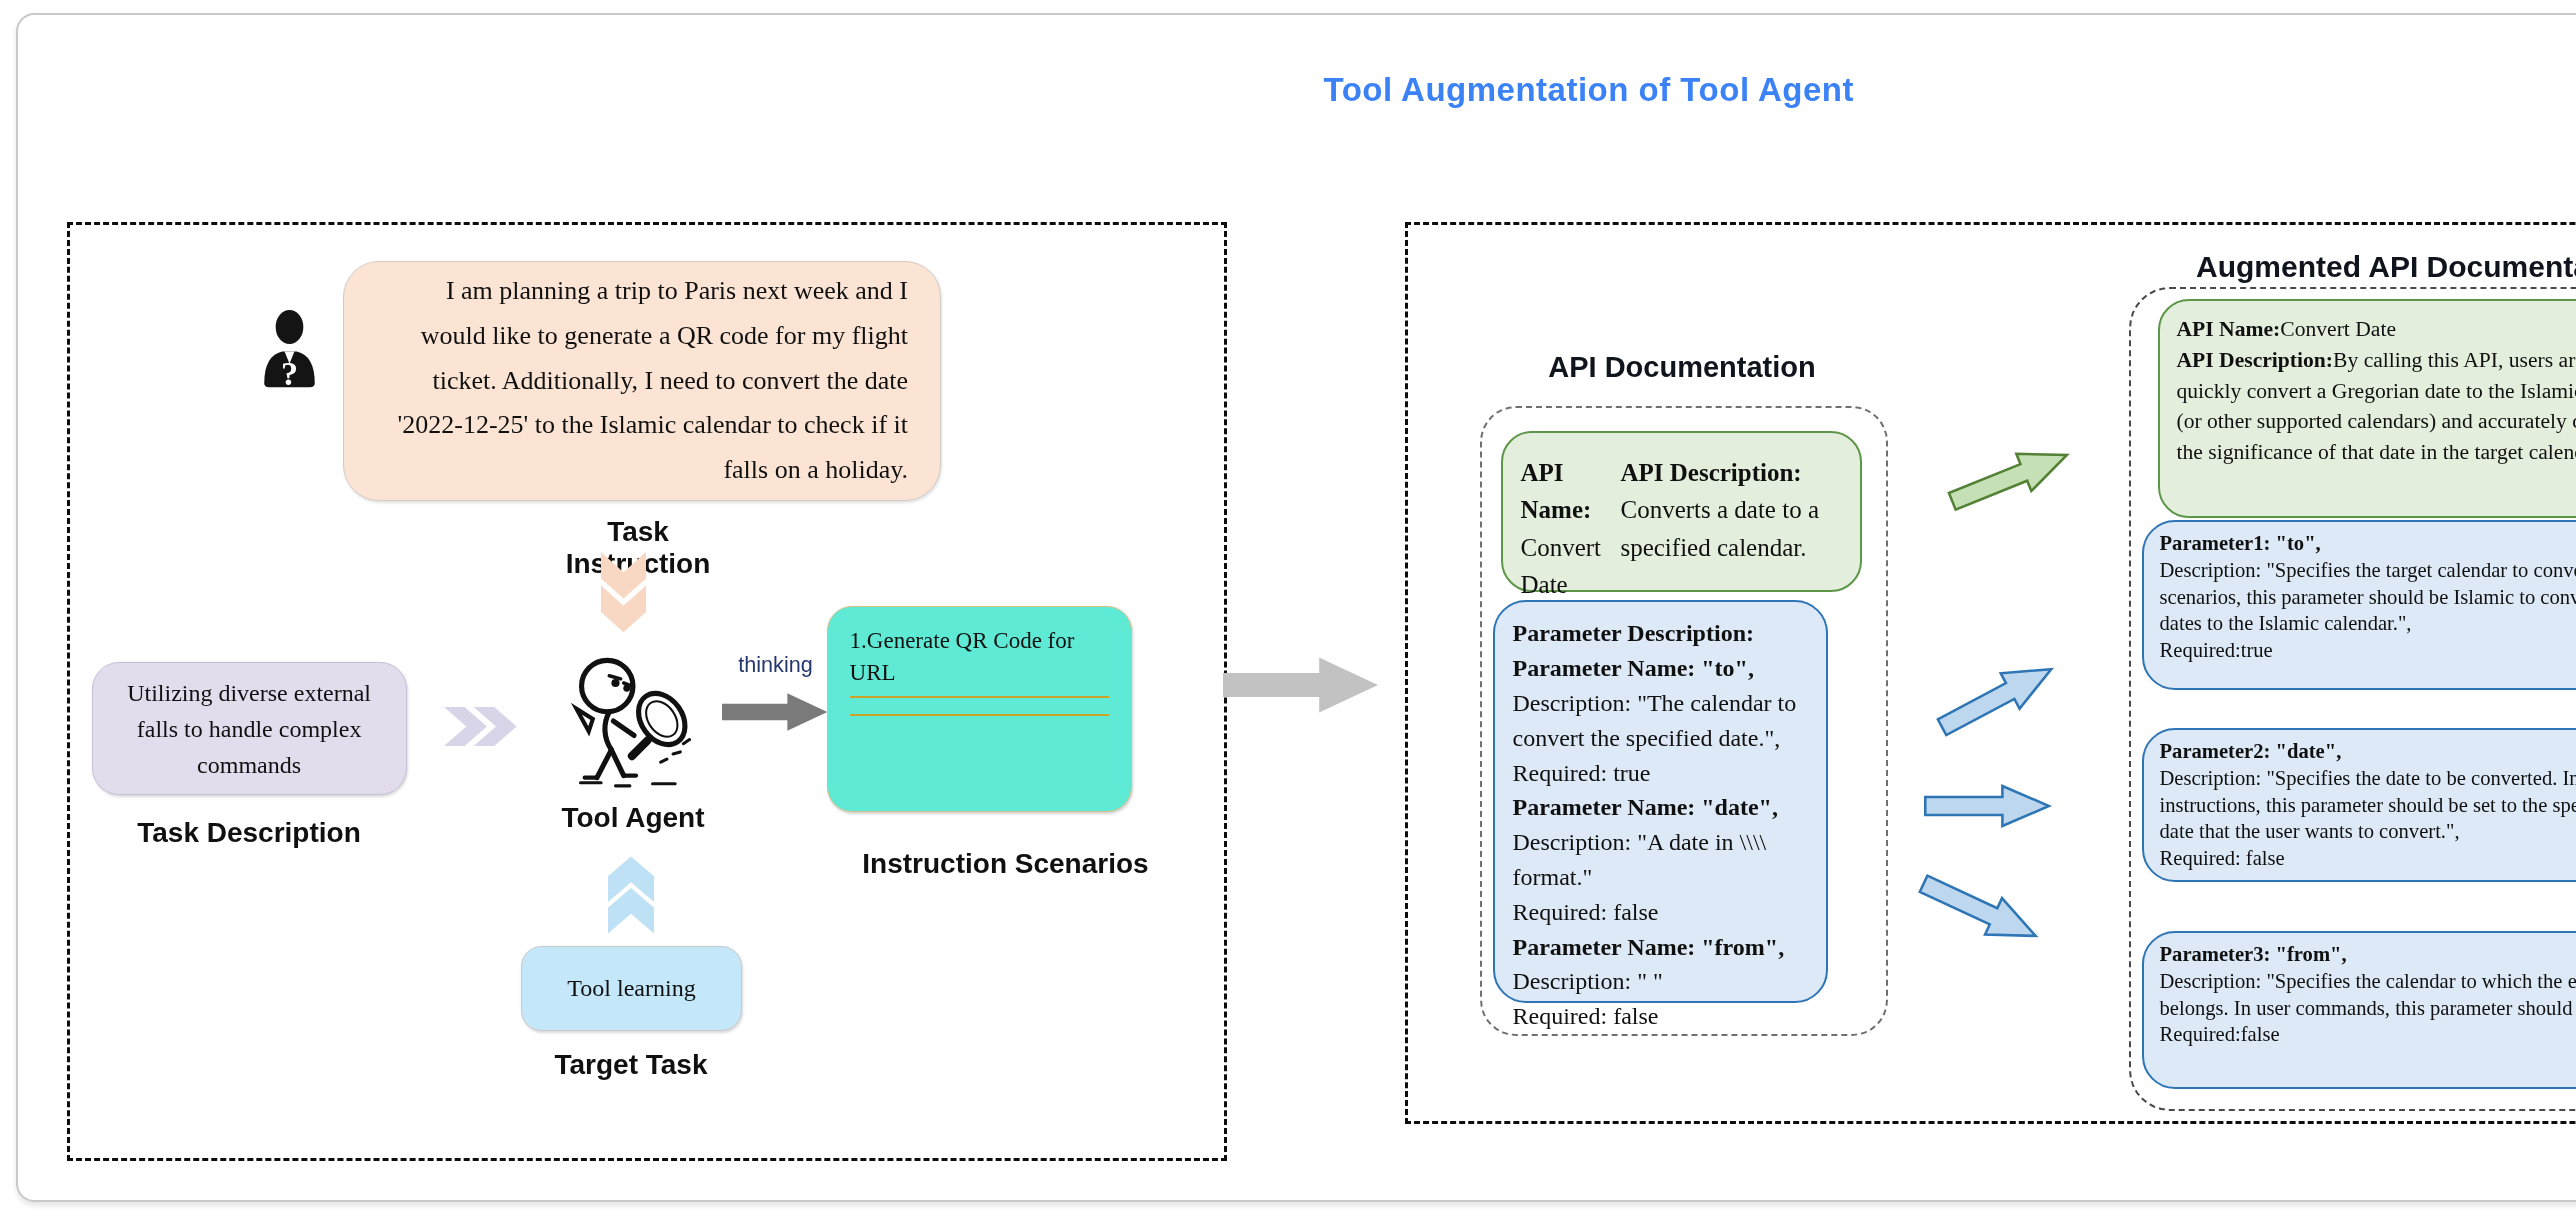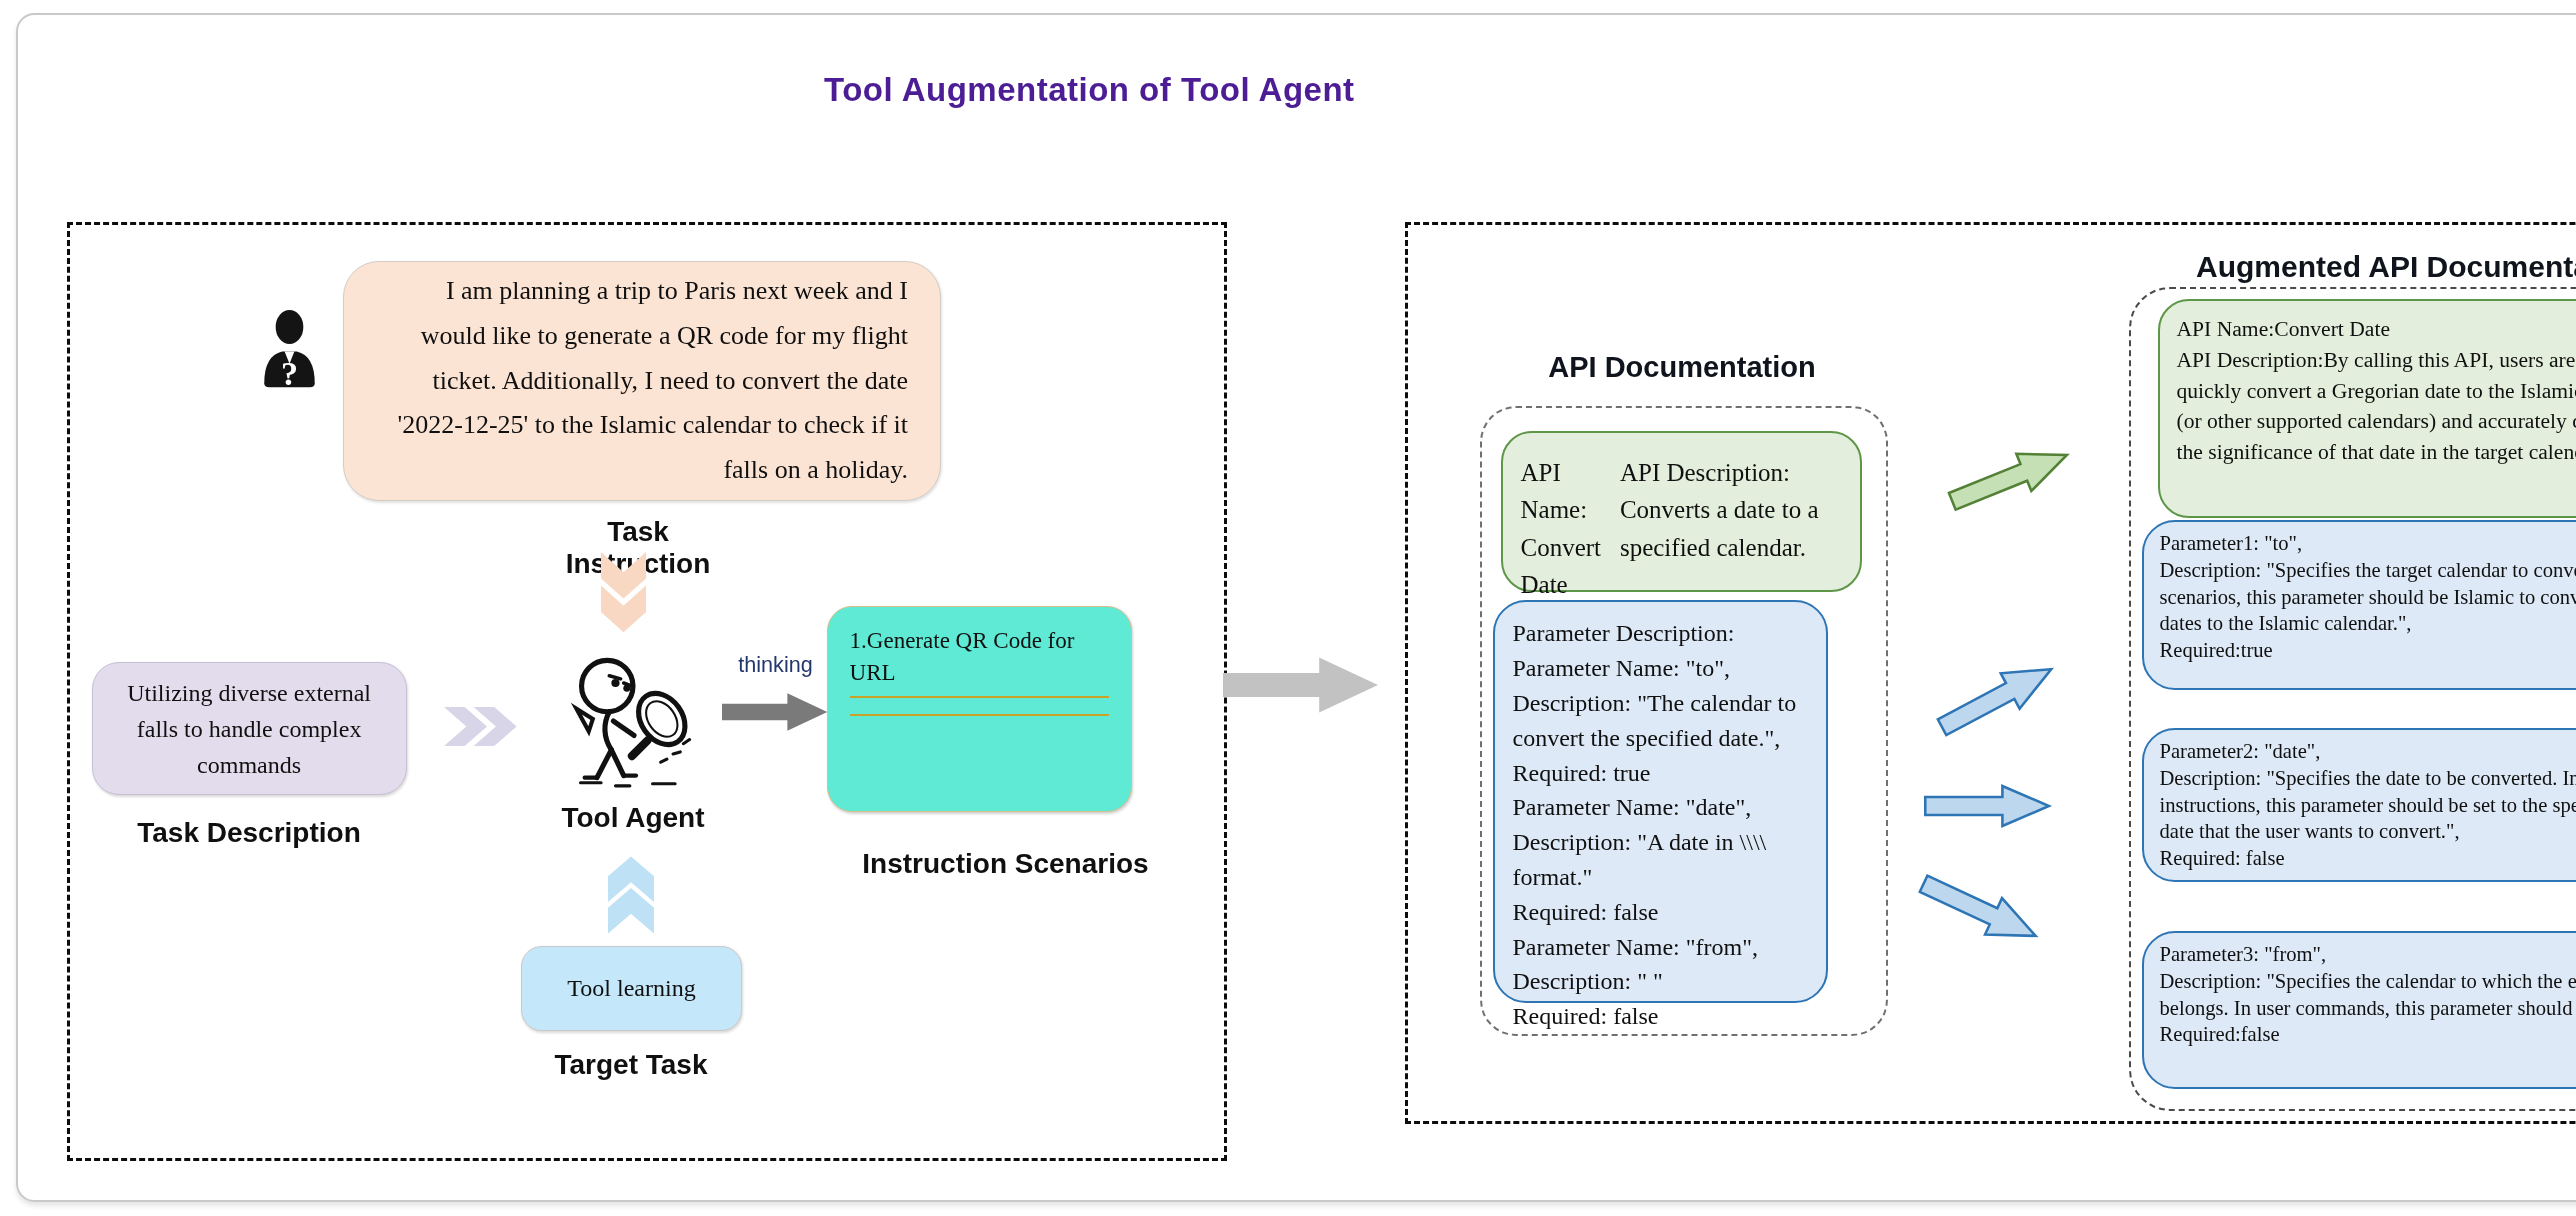--- a/index.html
+++ b/index.html
@@ -4,22 +4,22 @@
 <style>
   html,body{margin:0;padding:0;background:#ffffff;}
   body{width:2818px;height:1217px;position:relative;overflow:hidden;
        font-family:"Liberation Sans","DejaVu Sans",sans-serif;color:#111;}
   .abs{position:absolute;}
 
   
   .frame{left:15.5px;top:13px;width:2782px;height:1185px;border:2.6px solid #c9c9c9;
          border-radius:18.5px;background:#fff;box-shadow:0 3.1px 5.2px rgba(0,0,0,.10);}
 
-  .title{top:71px;left:824px;width:1030px;text-align:left;
-         font-size:33px;font-weight:bold;letter-spacing:0.5px;color:#4c1d95;}
+  .title{top:71px;left:824px;width:1030px;text-align:right;
+         font-size:33px;font-weight:bold;letter-spacing:0.5px;color:#3b82f6;}
 
   .panel{border:3.6px dashed #0d0d0d;background:transparent;}
   .panel-left{left:67px;top:222px;width:1154px;height:933px;}
   .panel-right{left:1405px;top:222px;width:1345px;height:896px;}
 
   .lbl{font-weight:bold;font-size:28px;color:#101010;text-align:center;}
 
   
   .serif{font-family:"Liberation Serif","DejaVu Serif",serif;color:#101010;}
   .bubble{left:273px;top:36px;width:598px;height:240px;background:#fce4d5;
@@ -66,21 +66,21 @@
   .bbox-l{left:85px;top:375px;width:335px;height:403px;padding:14.4px 17.5px;font-size:24px;line-height:1.45;}
   .gbox-r{left:750px;top:74px;width:544px;height:219px;padding:13.4px 16.5px;font-size:21.6px;line-height:1.42;}
   .pbox{width:585px;min-height:150px;padding:8.2px 15.5px;font-size:20.6px;line-height:1.3;}
   .pbox1{left:734px;top:295px;min-height:170px;}
   .pbox2{left:734px;top:503px;}
   .pbox3{left:734px;top:706px;min-height:158px;}
 
   .heading{font-weight:bold;font-size:29px;color:#10141c;text-align:center;}
 
   .ln{margin:0;}
-  .ln b{font-weight:normal;}
+  .ln b{font-weight:bold;}
 
   svg{display:block;}
 </style>
 </head>
 <body>
 
 <div class="abs frame"></div>
 
 <div class="abs title">Tool Augmentation of Tool Agent</div>
 

